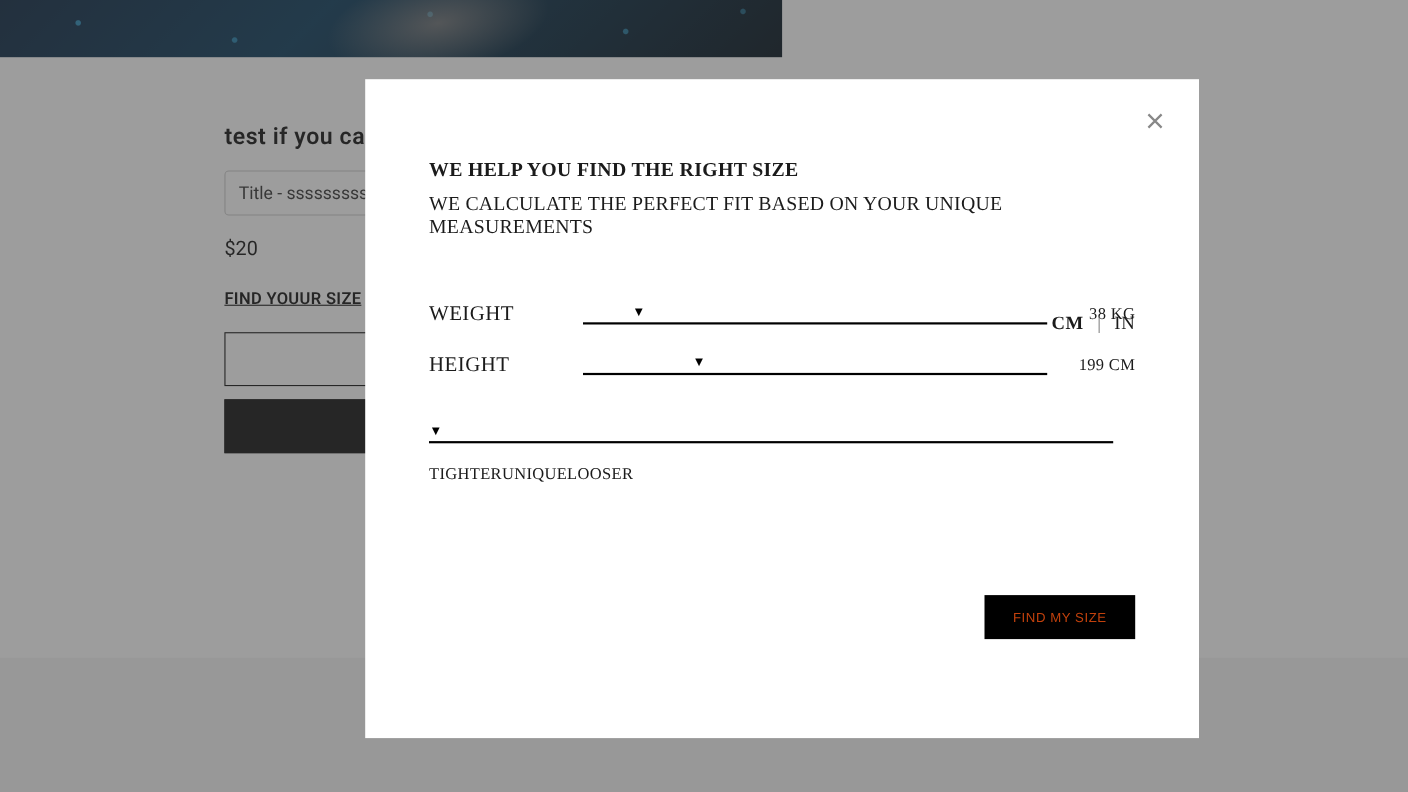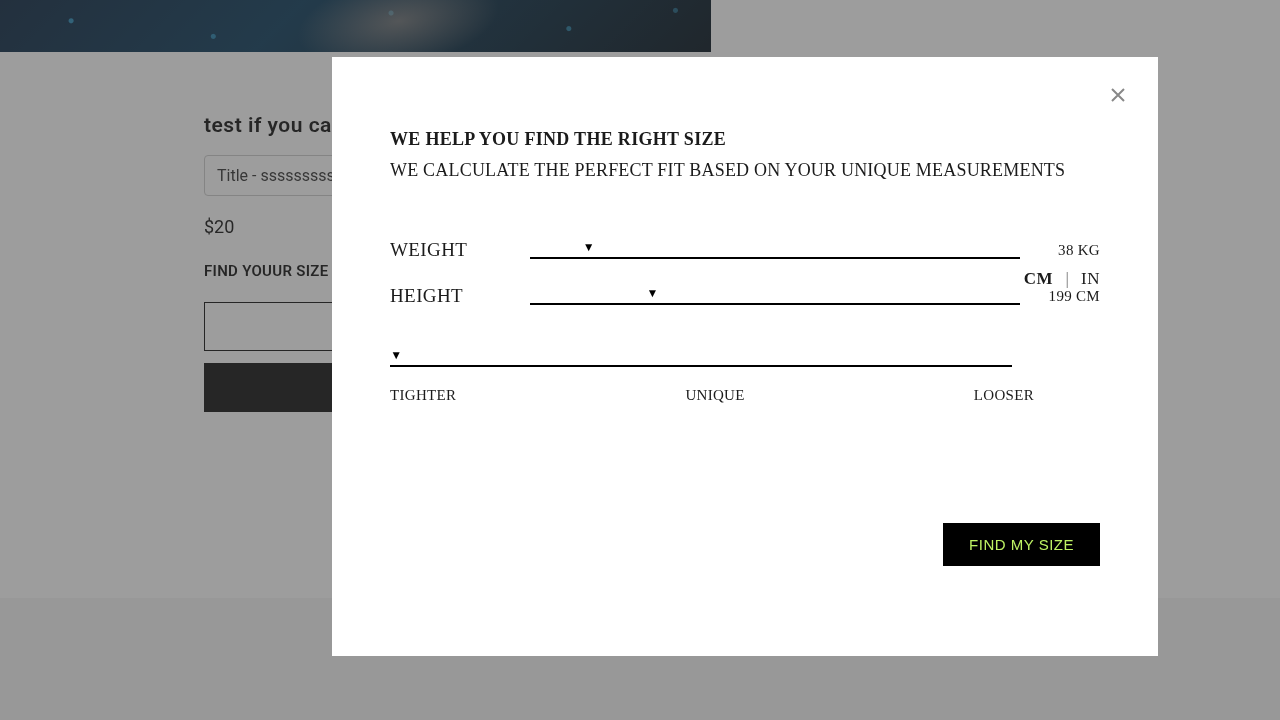--- a/index.html
+++ b/index.html
@@ -11,29 +11,29 @@
     .hero-image { position: absolute; top: 0; left: 0; width: 711px; height: 52px; background: linear-gradient(135deg, #0a2540 0%, #0b3a5a 40%, #04121d 100%); overflow: hidden; }
     .hero-image::before { content: ""; position: absolute; inset: 0; background: radial-gradient(circle at 10% 40%, rgba(60,200,255,0.6) 0 2px, transparent 3px), radial-gradient(circle at 30% 70%, rgba(60,200,255,0.5) 0 2px, transparent 3px), radial-gradient(circle at 55% 25%, rgba(60,200,255,0.4) 0 2px, transparent 3px), radial-gradient(circle at 80% 55%, rgba(60,200,255,0.5) 0 2px, transparent 3px), radial-gradient(circle at 95% 20%, rgba(60,200,255,0.4) 0 2px, transparent 3px); }
     .hero-image::after { content: ""; position: absolute; left: 280px; top: -15px; width: 240px; height: 90px; background: radial-gradient(ellipse at 50% 40%, rgba(255,210,180,0.4) 0%, transparent 60%); transform: rotate(-10deg); }
     
     .footer-band { position: absolute; left: 0; right: 0; top: 598px; bottom: 0; background: #f5f5f5; }
     
     .product-col { position: absolute; left: 204px; top: 113px; width: 340px; font-family: -apple-system, BlinkMacSystemFont, "Segoe UI", Roboto, sans-serif; color: #111; }
     .product-title { font-size: 21px; font-weight: 600; letter-spacing: 0.5px; margin-bottom: 18px; }
     .variant-select { width: 100%; padding: 10px 12px; border: 1px solid #ccc; border-radius: 4px; font-size: 16px; color: #333; margin-bottom: 20px; background: #fff; }
     .price { font-size: 18px; font-weight: 400; margin-bottom: 24px; }
-    .find-size-link { display: inline-block; font-size: 15px; font-weight: 600; letter-spacing: 0.3px; margin-bottom: 22px; color: #111; }
+    .find-size-link { display: inline-block; font-size: 15px; font-weight: 600; text-decoration: underline; letter-spacing: 0.3px; margin-bottom: 22px; color: #111; }
     .add-to-cart { display: block; width: 100%; padding: 14px 0; background: #fff; border: 1px solid #111; font-size: 16px; font-weight: 500; letter-spacing: 0.3px; color: #111; margin-bottom: 12px; text-align: center; cursor: pointer; font-family: inherit; }
     .buy-now { display: block; width: 100%; padding: 14px 0; background: #111; border: 1px solid #111; font-size: 16px; font-weight: 500; letter-spacing: 0.3px; color: #fff; text-align: center; cursor: pointer; font-family: inherit; }
     
     
     .overlay { position: absolute; inset: 0; background: rgba(60,60,60,0.5); }
     
     
-    .modal { position: absolute; left: 332px; top: 57px; width: 826px; height: 599px; background: #fff; }
+    .modal { position: absolute; left: 332px; top: 72px; width: 758px; height: 599px; background: #fff; }
     .close-x { position: absolute; top: 28px; right: 30px; width: 20px; height: 20px; cursor: pointer; color: #888; }
     .close-x svg { width: 20px; height: 20px; display: block; }
     
     .modal-content { padding: 72px 58px 40px 58px; font-family: Georgia, 'Times New Roman', serif; color: #1b1b1b; }
     .mh1 { font-size: 18px; font-weight: 700; letter-spacing: 0.3px; margin-bottom: 10px; }
     .msub { font-size: 18px; letter-spacing: 0.2px; margin-bottom: 42px; }
     
     .units { position: absolute; top: 212px; right: 58px; font-size: 17px; }
     .unit { display: inline-block; letter-spacing: 0.5px; cursor: pointer; }
     .unit.active { font-weight: 700; text-align: center; }
@@ -45,23 +45,23 @@
     .track { position: absolute; left: 0; right: 0; top: 12px; height: 2px; background: #000; }
     .thumb { position: absolute; top: -4px; font-size: 12px; line-height: 12px; color: #000; transform: translateX(-50%); pointer-events: none; }
     .row-val { width: 80px; text-align: right; font-size: 15px; letter-spacing: 0.3px; }
     
     .pref-block { margin-top: 46px; }
     .ph1 { font-size: 16px; font-weight: 700; letter-spacing: 0.3px; margin-bottom: 8px; }
     .psub { font-size: 15px; letter-spacing: 0.2px; margin-bottom: 30px; }
     .pref-slider { position: relative; width: 622px; height: 16px; }
     .pref-track { position: absolute; left: 0; right: 0; top: 12px; height: 2px; background: #000; }
     .pref-thumb { position: absolute; top: -4px; font-size: 12px; line-height: 12px; color: #000; transform: translateX(-50%); }
-    .pref-labels { display: flex; justify-content: space-between; width: 644px; margin-top: 18px; font-size: 15px; letter-spacing: 0.3px; }
+    .pref-labels { display: flex; width: 644px; margin-top: 18px; font-size: 15px; letter-spacing: 0.3px; }
     
-    .find-btn { position: absolute; right: 58px; bottom: 90px; background: #000; color: #bef264; border: none; padding: 13px 26px; font-size: 15px; font-weight: 500; letter-spacing: 0.5px; cursor: pointer; font-family: -apple-system, sans-serif; }
+    .find-btn { position: absolute; right: 58px; bottom: 90px; background: #000; color: #c2410c; border: none; padding: 13px 26px; font-size: 12px; font-weight: 500; letter-spacing: 0.5px; cursor: pointer; font-family: -apple-system, sans-serif; }
   </style>
 </head>
 <body>
 
 <div class="bg-page">
   <div class="hero-image"></div>
   <div class="footer-band"></div>
 
   <div class="product-col">
     <div class="product-title">test if you can or not</div>

